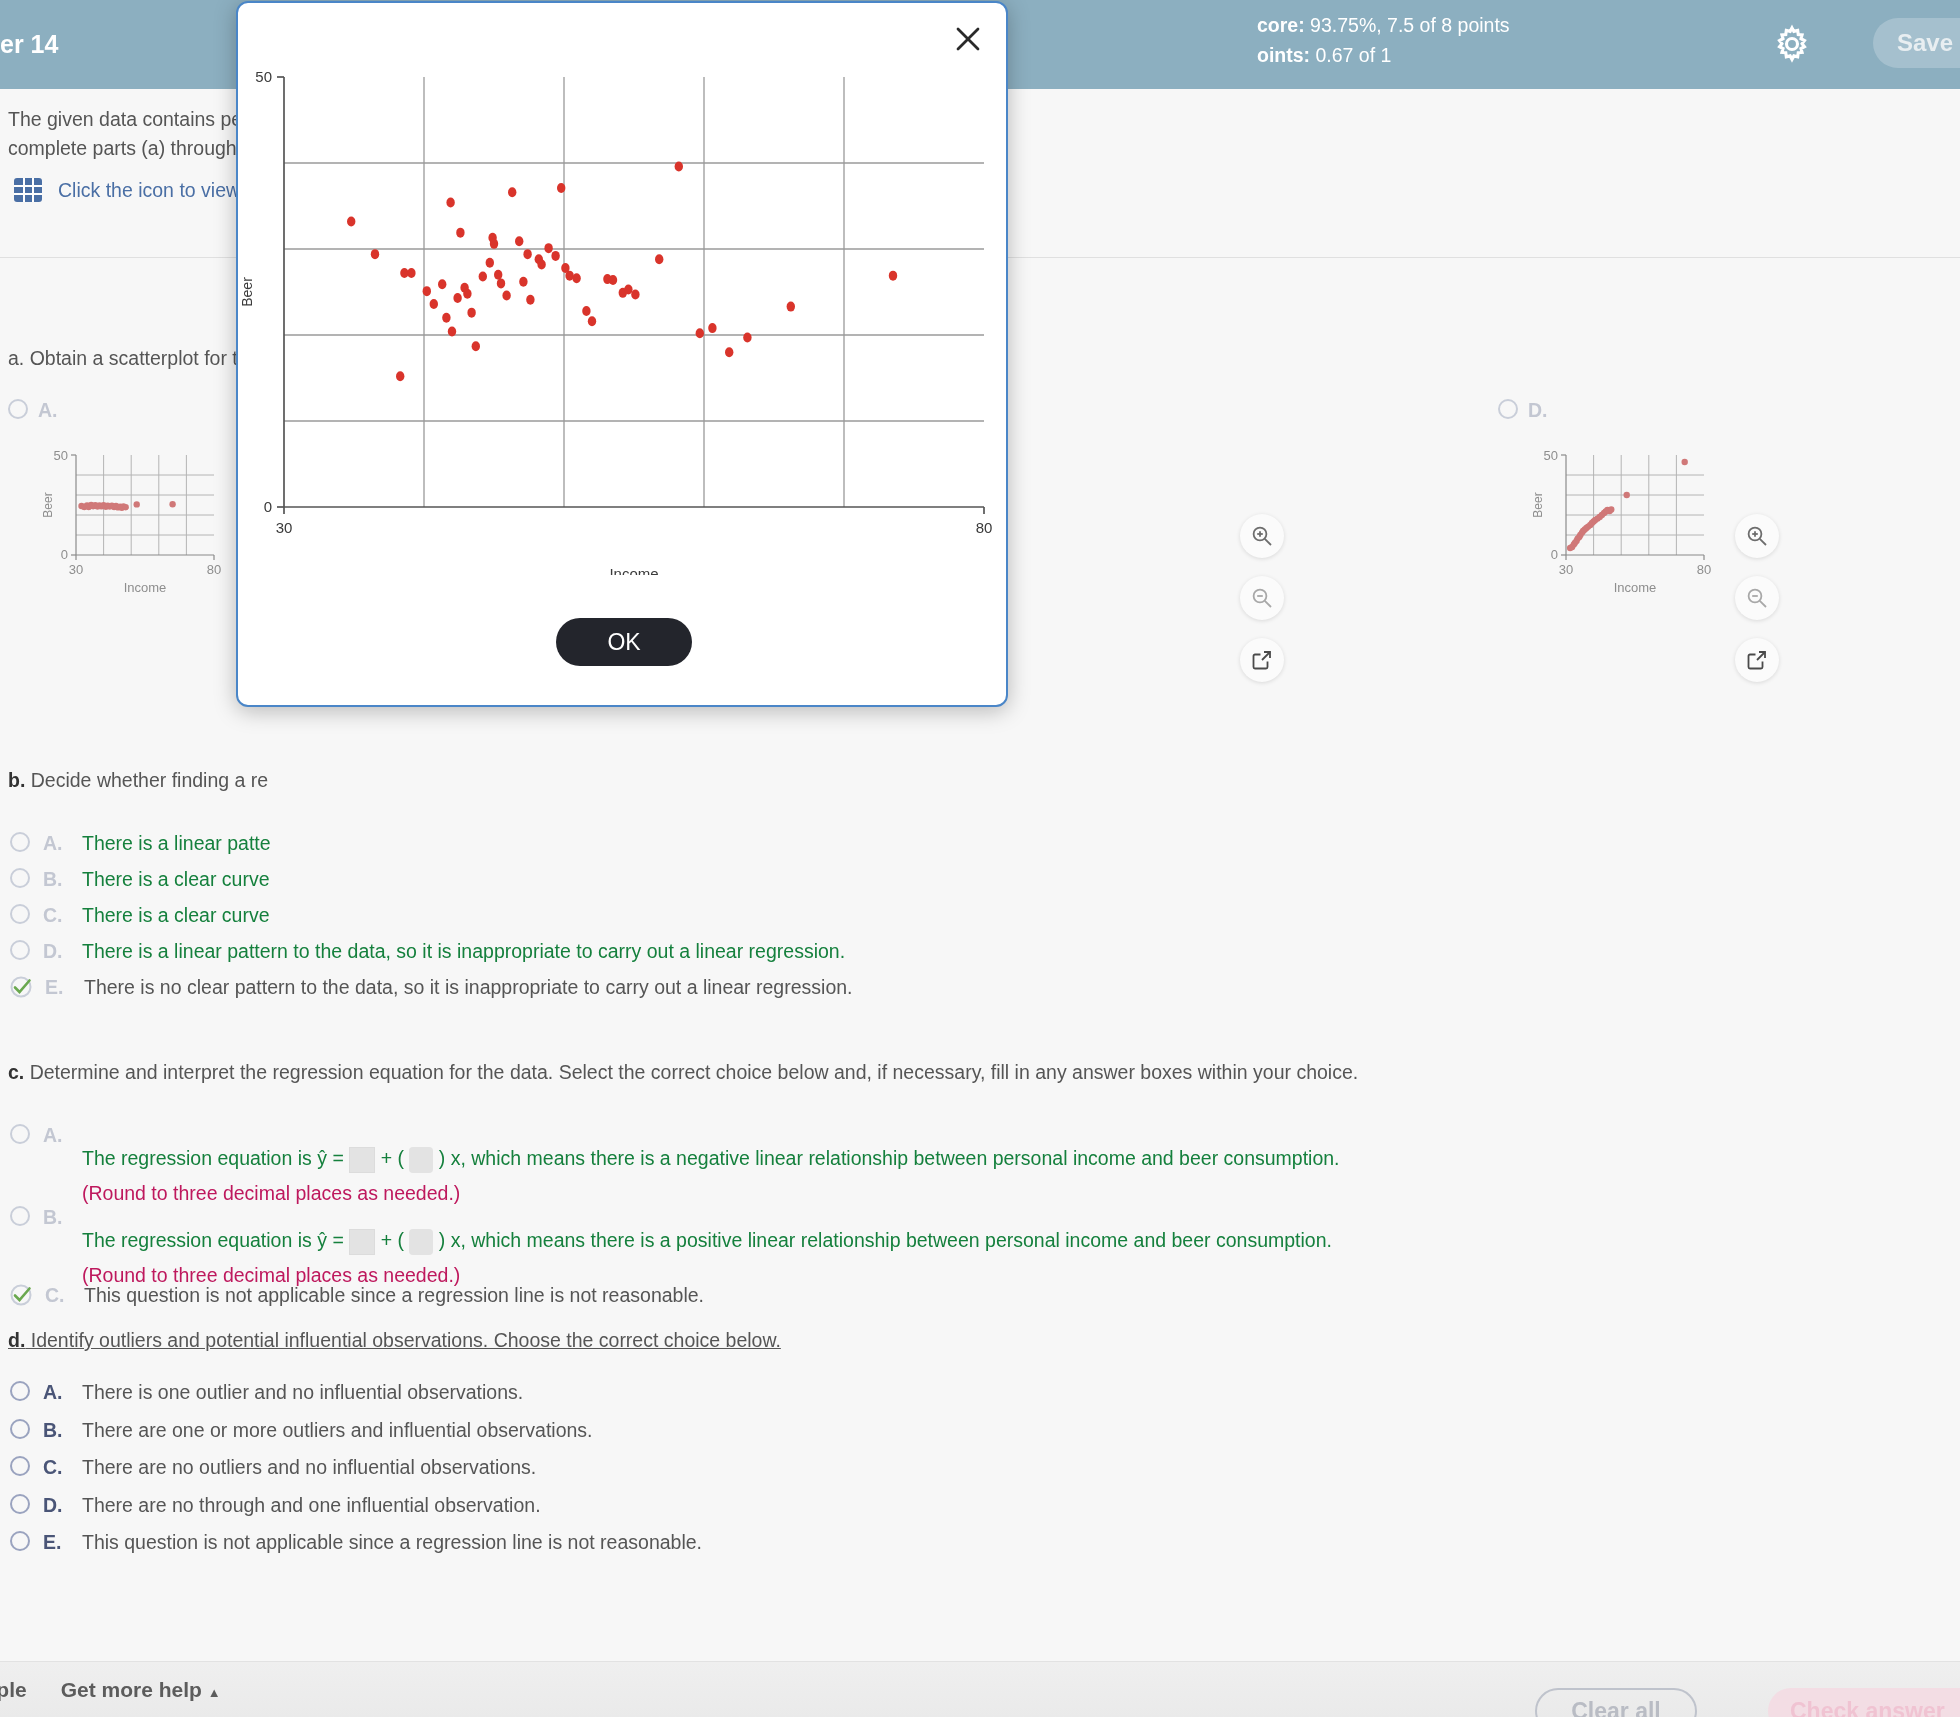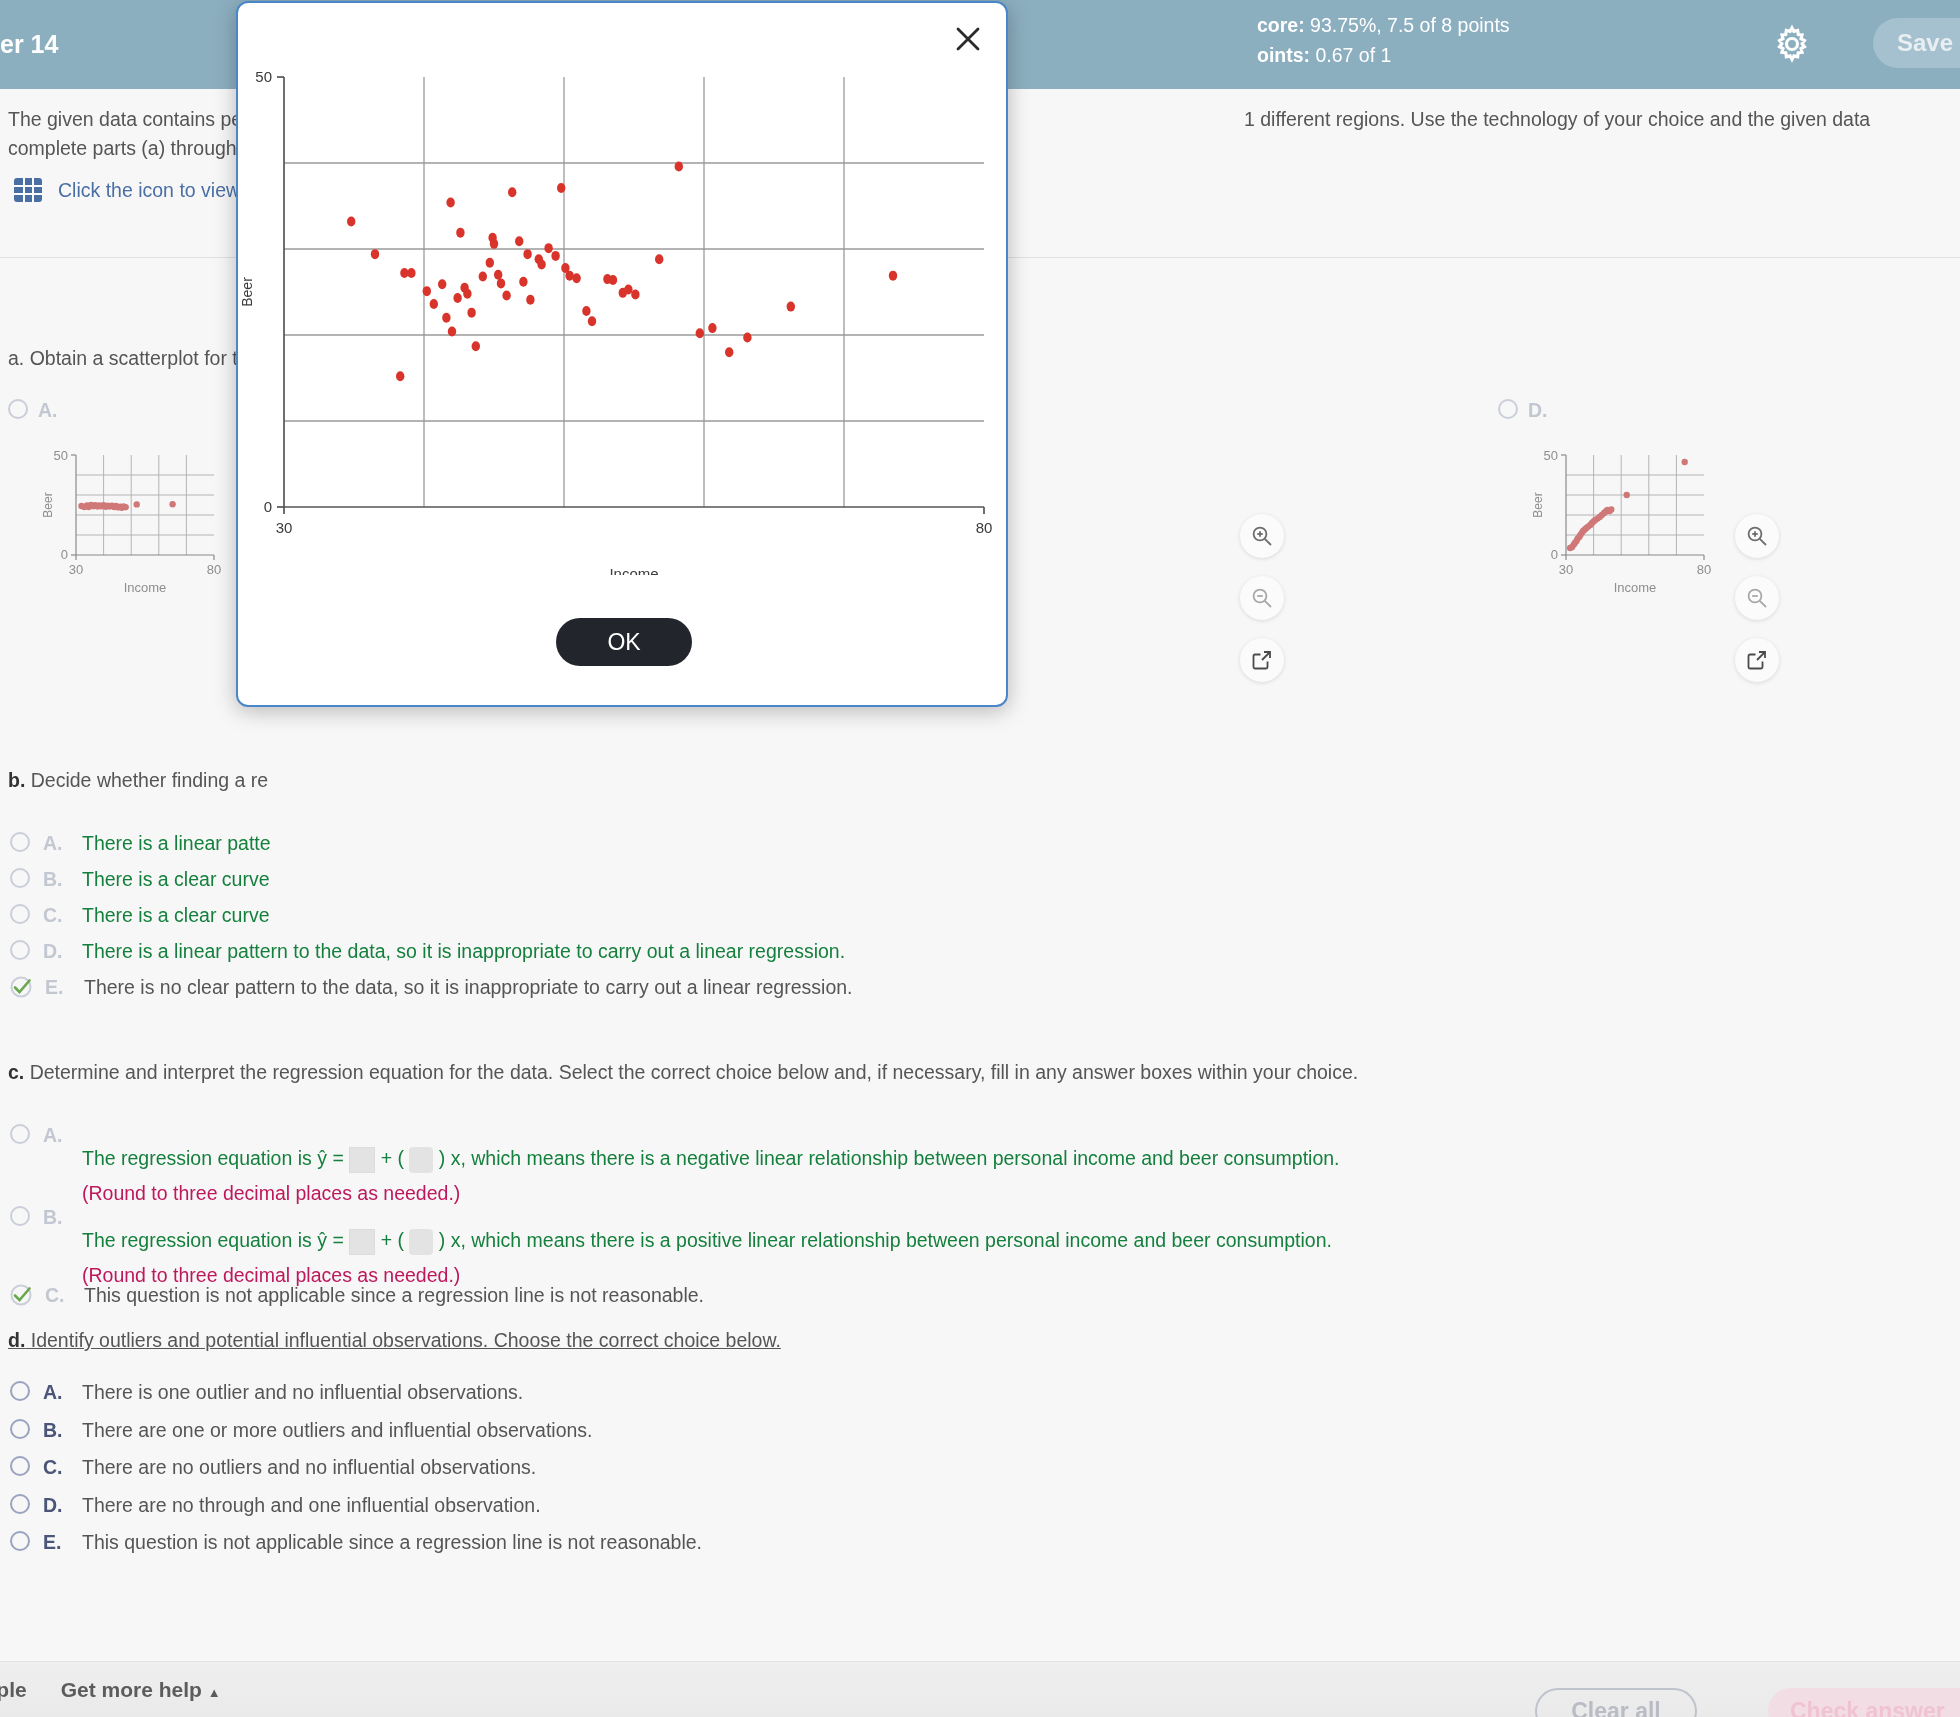--- a/index.html
+++ b/index.html
@@ -172,21 +172,20 @@
       </svg>
     </div>
     <button class="save-btn">Save</button>
   </div>
 
   <div class="page">
 
     <div class="intro">
       <div style="position:relative;height:29px;">
         <span style="position:absolute;left:0;">The given data contains pers</span>
-        <span style="position:absolute;left:1236px;">1 different regions. Use the technology of your choice and the given data</span>
       </div>
       <div style="position:relative;height:29px;">
         <span style="position:absolute;left:0;">complete parts (a) through (f)</span>
       </div>
     </div>
 
     <div class="icon-line">
       <span class="table-icon">
           <i></i>
           <u></u>

